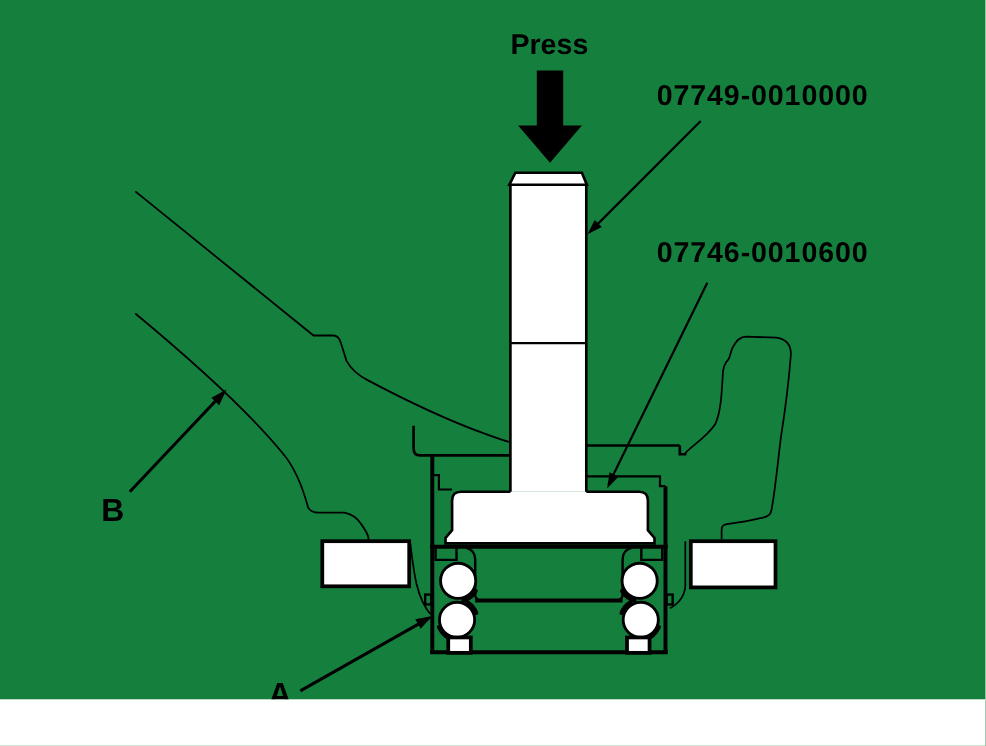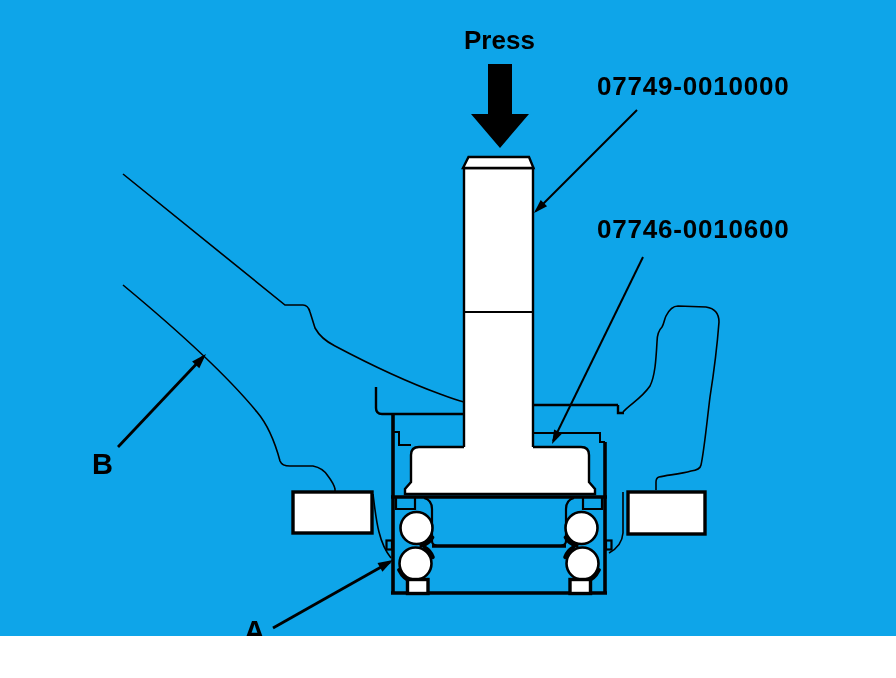--- a/index.html
+++ b/index.html
@@ -1,16 +1,16 @@
 <!DOCTYPE html>
 <html><head>
 <meta charset="utf-8">
 <style>
   html,body{margin:0;padding:0;background:#fff;}
-  #stage{position:relative;width:896px;height:636px;background:#0ea5e9;overflow:hidden;
+  #stage{position:relative;width:896px;height:636px;background:#15803d;overflow:hidden;
          font-family:"Liberation Sans", sans-serif;}
   svg{position:absolute;left:0;top:0;}
   .thin  {fill:none;stroke:#000;stroke-width:1.6;}
   .med   {fill:none;stroke:#000;stroke-width:2.4;}
   .medf  {fill:#fff;stroke:#000;stroke-width:2.4;}
   .thick {fill:none;stroke:#000;stroke-width:3.6;}
   .thickf{fill:#fff;stroke:#000;stroke-width:3.4;}
   .seat  {fill:none;stroke:#000;stroke-width:3.8;stroke-linecap:round;}
   .ball  {fill:#fff;stroke:#000;stroke-width:2.6;}
   .race  {fill:none;stroke:#000;stroke-width:2.2;}

